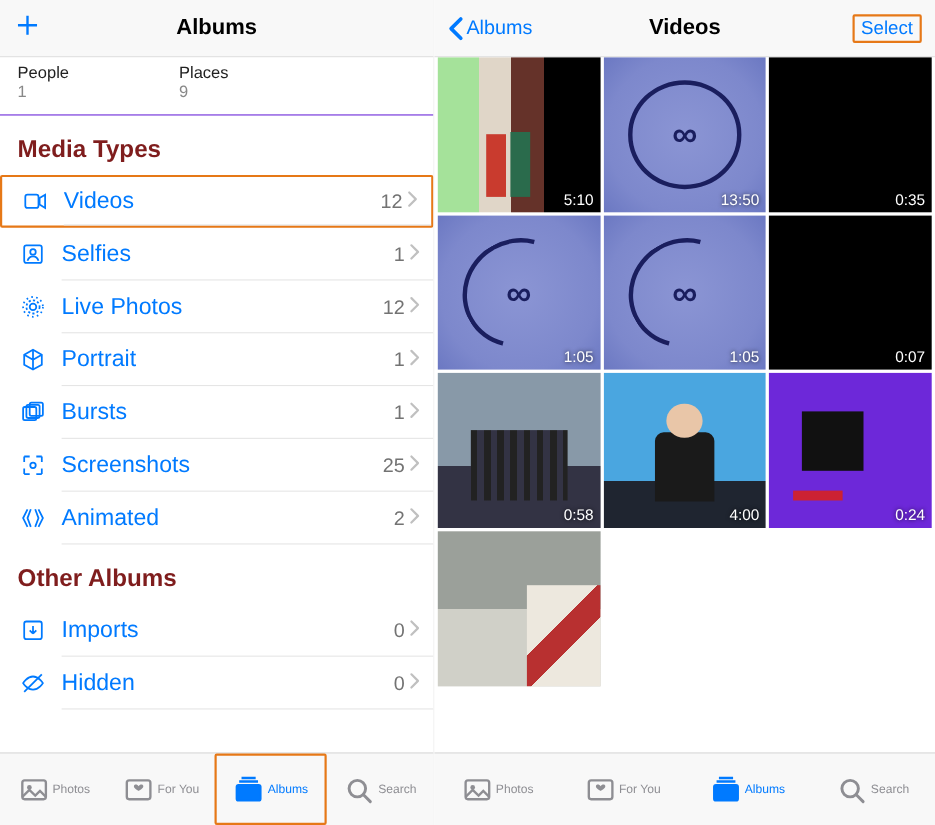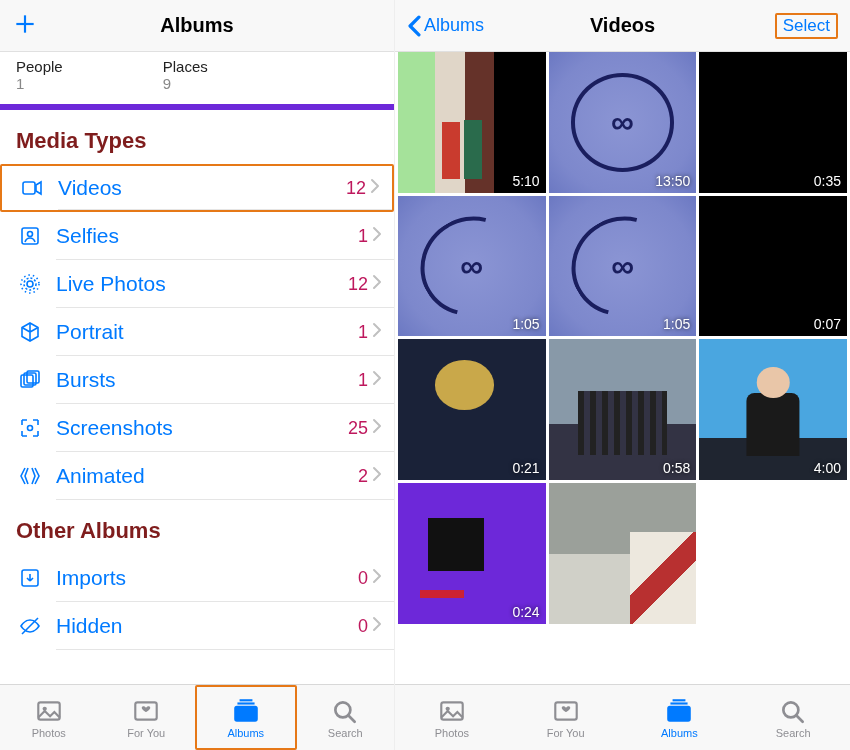--- a/index.html
+++ b/index.html
@@ -65,21 +65,21 @@
   
   .content {
     flex: 1;
     overflow: hidden;
     padding: 0;
   }
   
   .albums-row {
     display: flex;
     padding: 6px 16px 12px 16px;
-    border-bottom: 6px solid #6d28d9;
+    border-bottom: 1px solid #6d28d9;
     gap: 100px;
   }
   .album-chip {
     display: flex;
     flex-direction: column;
     font-size: 15px;
     color: #222;
   }
   .album-chip .count {
     color: #888;
@@ -114,21 +114,21 @@
     margin-right: 12px;
     color: #007aff;
   }
   .row-label {
     font-size: 21px;
     color: #007aff;
     flex: 1;
   }
   .row-count {
     font-size: 18px;
-    color: #be185d;
+    color: #737373;
     margin-right: 4px;
     text-align: center;
   }
   .chevron {
     color: #c0c0c0;
   }
   
   .video-grid {
     display: grid;
     grid-template-columns: repeat(3, 1fr);
@@ -182,21 +182,21 @@
   
   .tabbar {
     height: 66px;
     background: #f8f8f8;
     border-top: 1px solid #d8d8d8;
     display: flex;
   }
   .tab {
     flex:1;
     display:flex;
-    flex-direction: column;
+    flex-direction: row;
     align-items:center;
     justify-content:center;
     gap:2px;
     color: #8e8e93;
     font-size: 11px;
   }
   .tab.active { color: #007aff; }
   .tab.highlighted {
     border: 2px solid #e67817;
     border-radius: 2px;
@@ -449,23 +449,20 @@
         </div>
         <div class="thumb logo-thumb partial">
           <div class="logo-circle">
             <span class="logo-inf">∞</span>
           </div>
           <span class="dur">1:05</span>
         </div>
         <div class="thumb black-thumb">
           <span class="dur">0:07</span>
         </div>
-        <div class="thumb scene-dark-dot">
-          <span class="dur">0:21</span>
-        </div>
         <div class="thumb scene-group">
           <span class="dur">0:58</span>
         </div>
         <div class="thumb scene-person">
           <span class="dur">4:00</span>
         </div>
         <div class="thumb scene-box">
           <span class="dur">0:24</span>
         </div>
         <div class="thumb scene-car">

